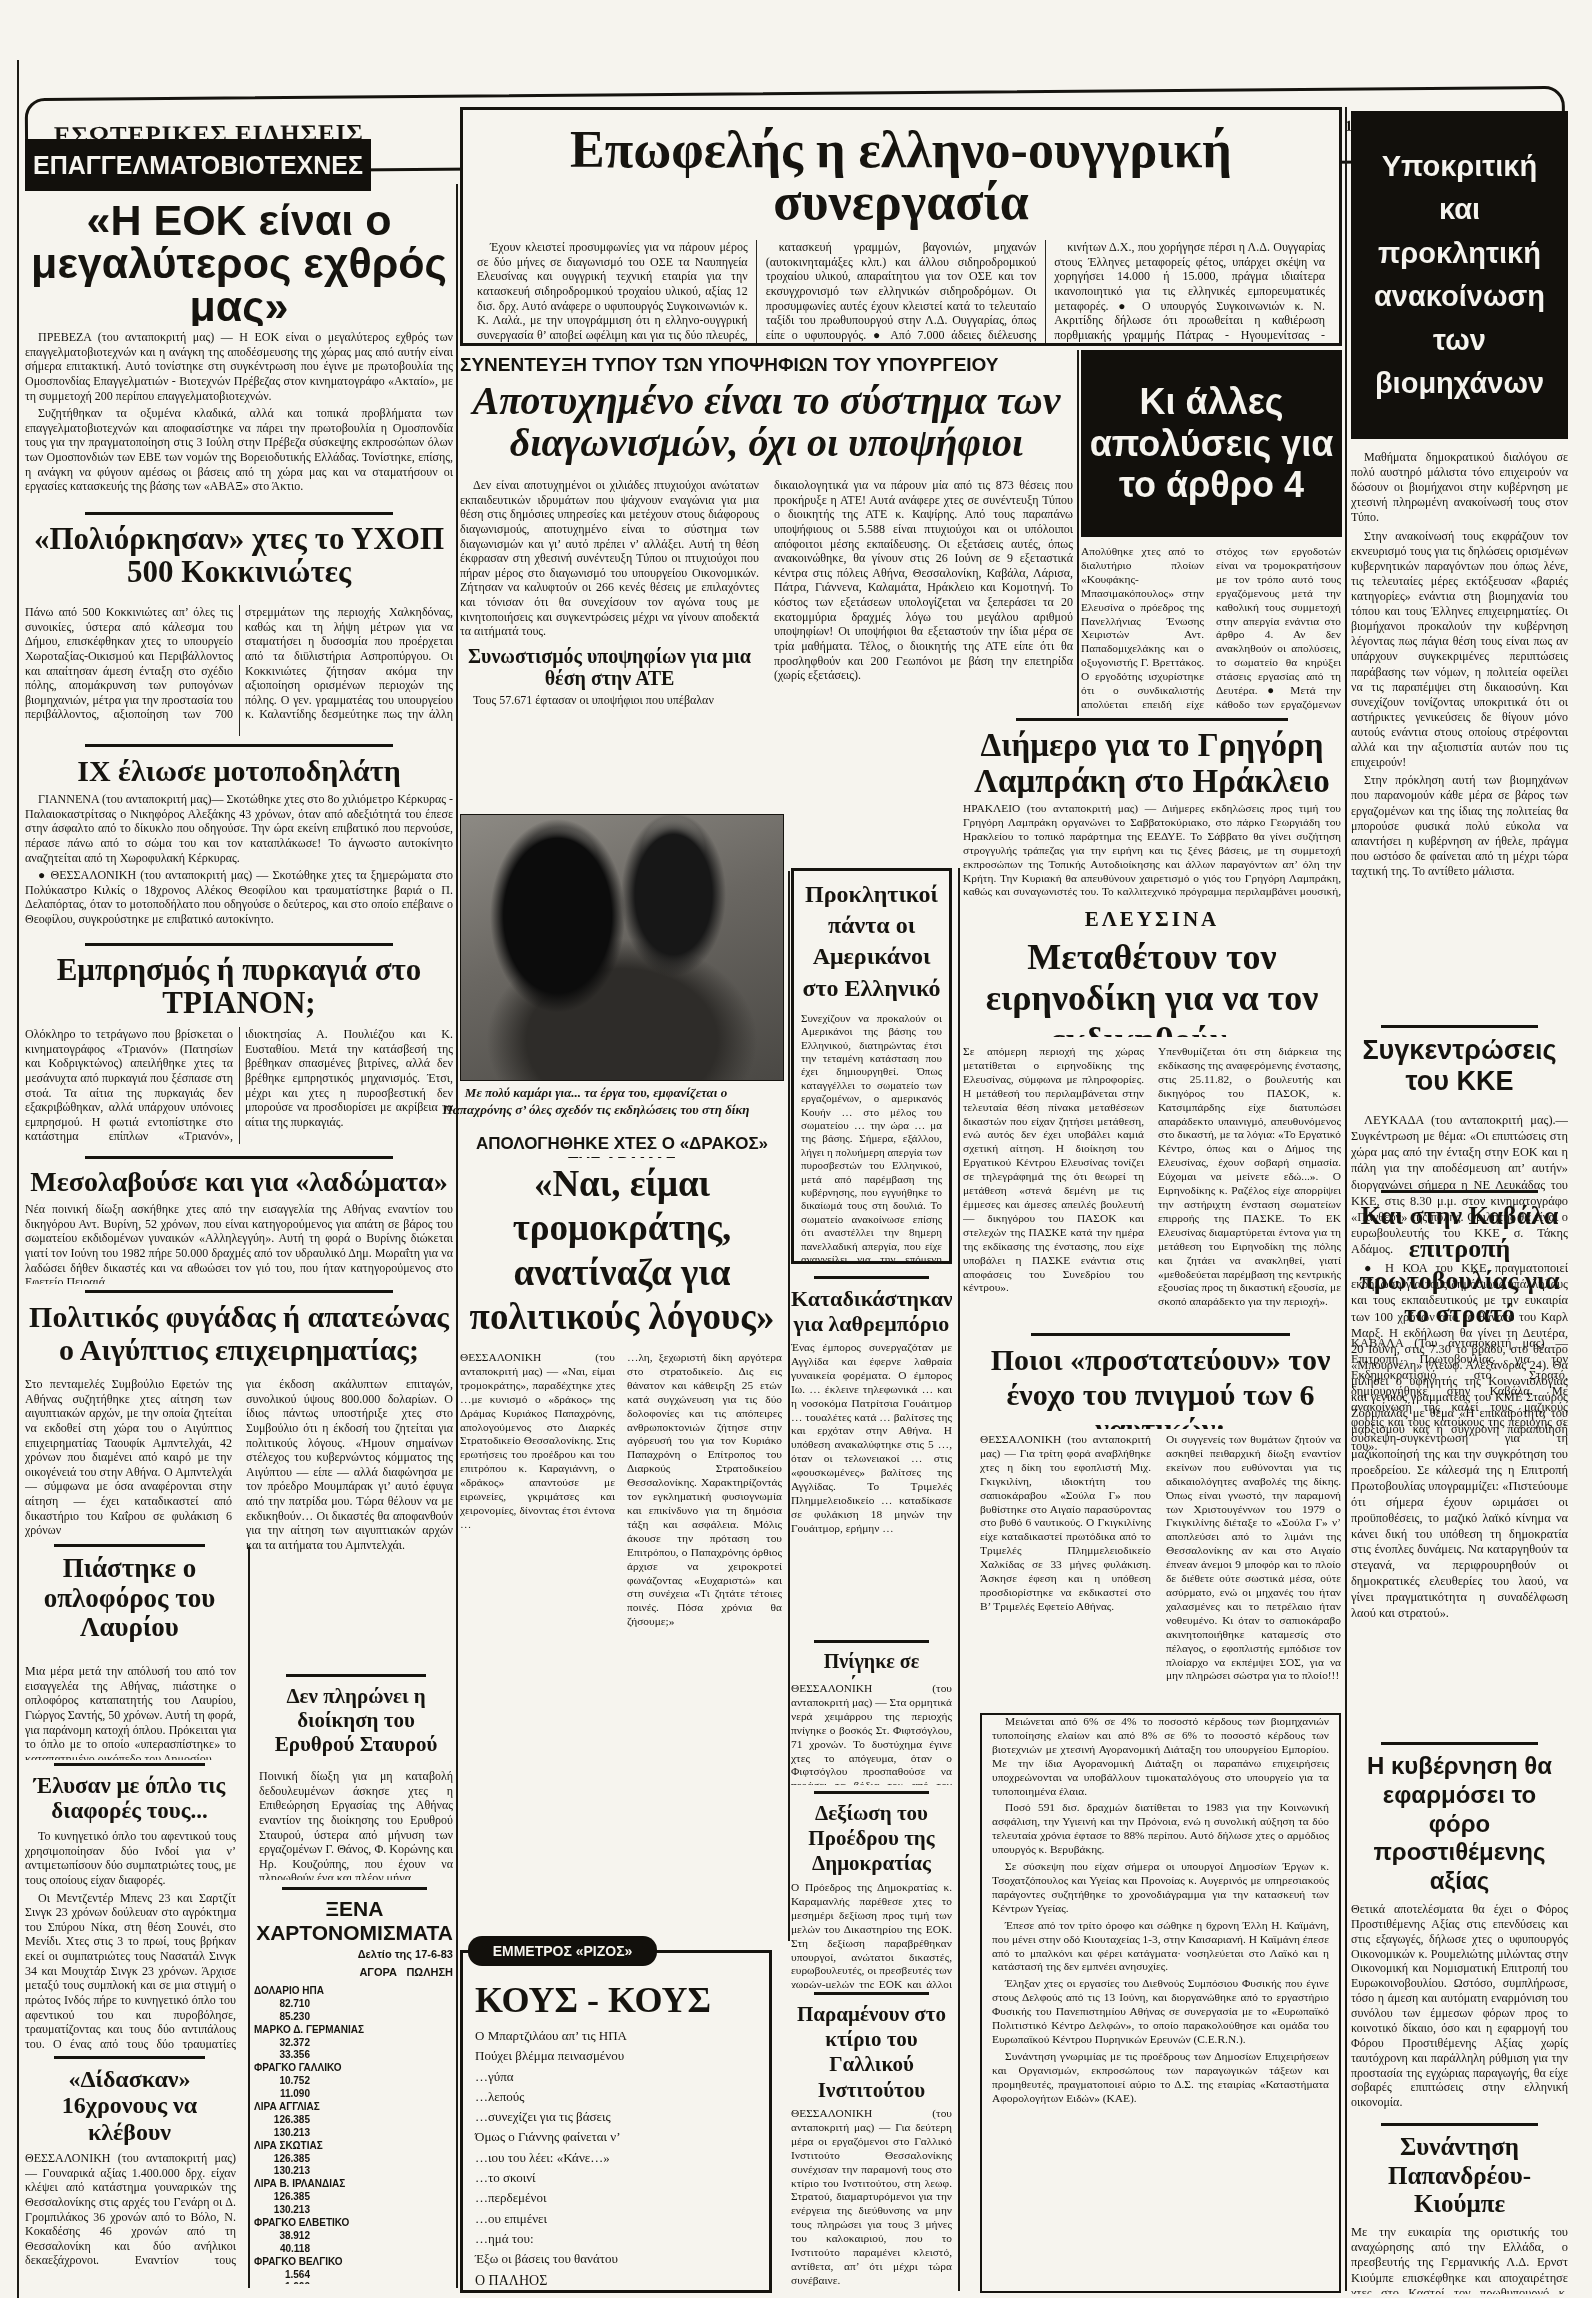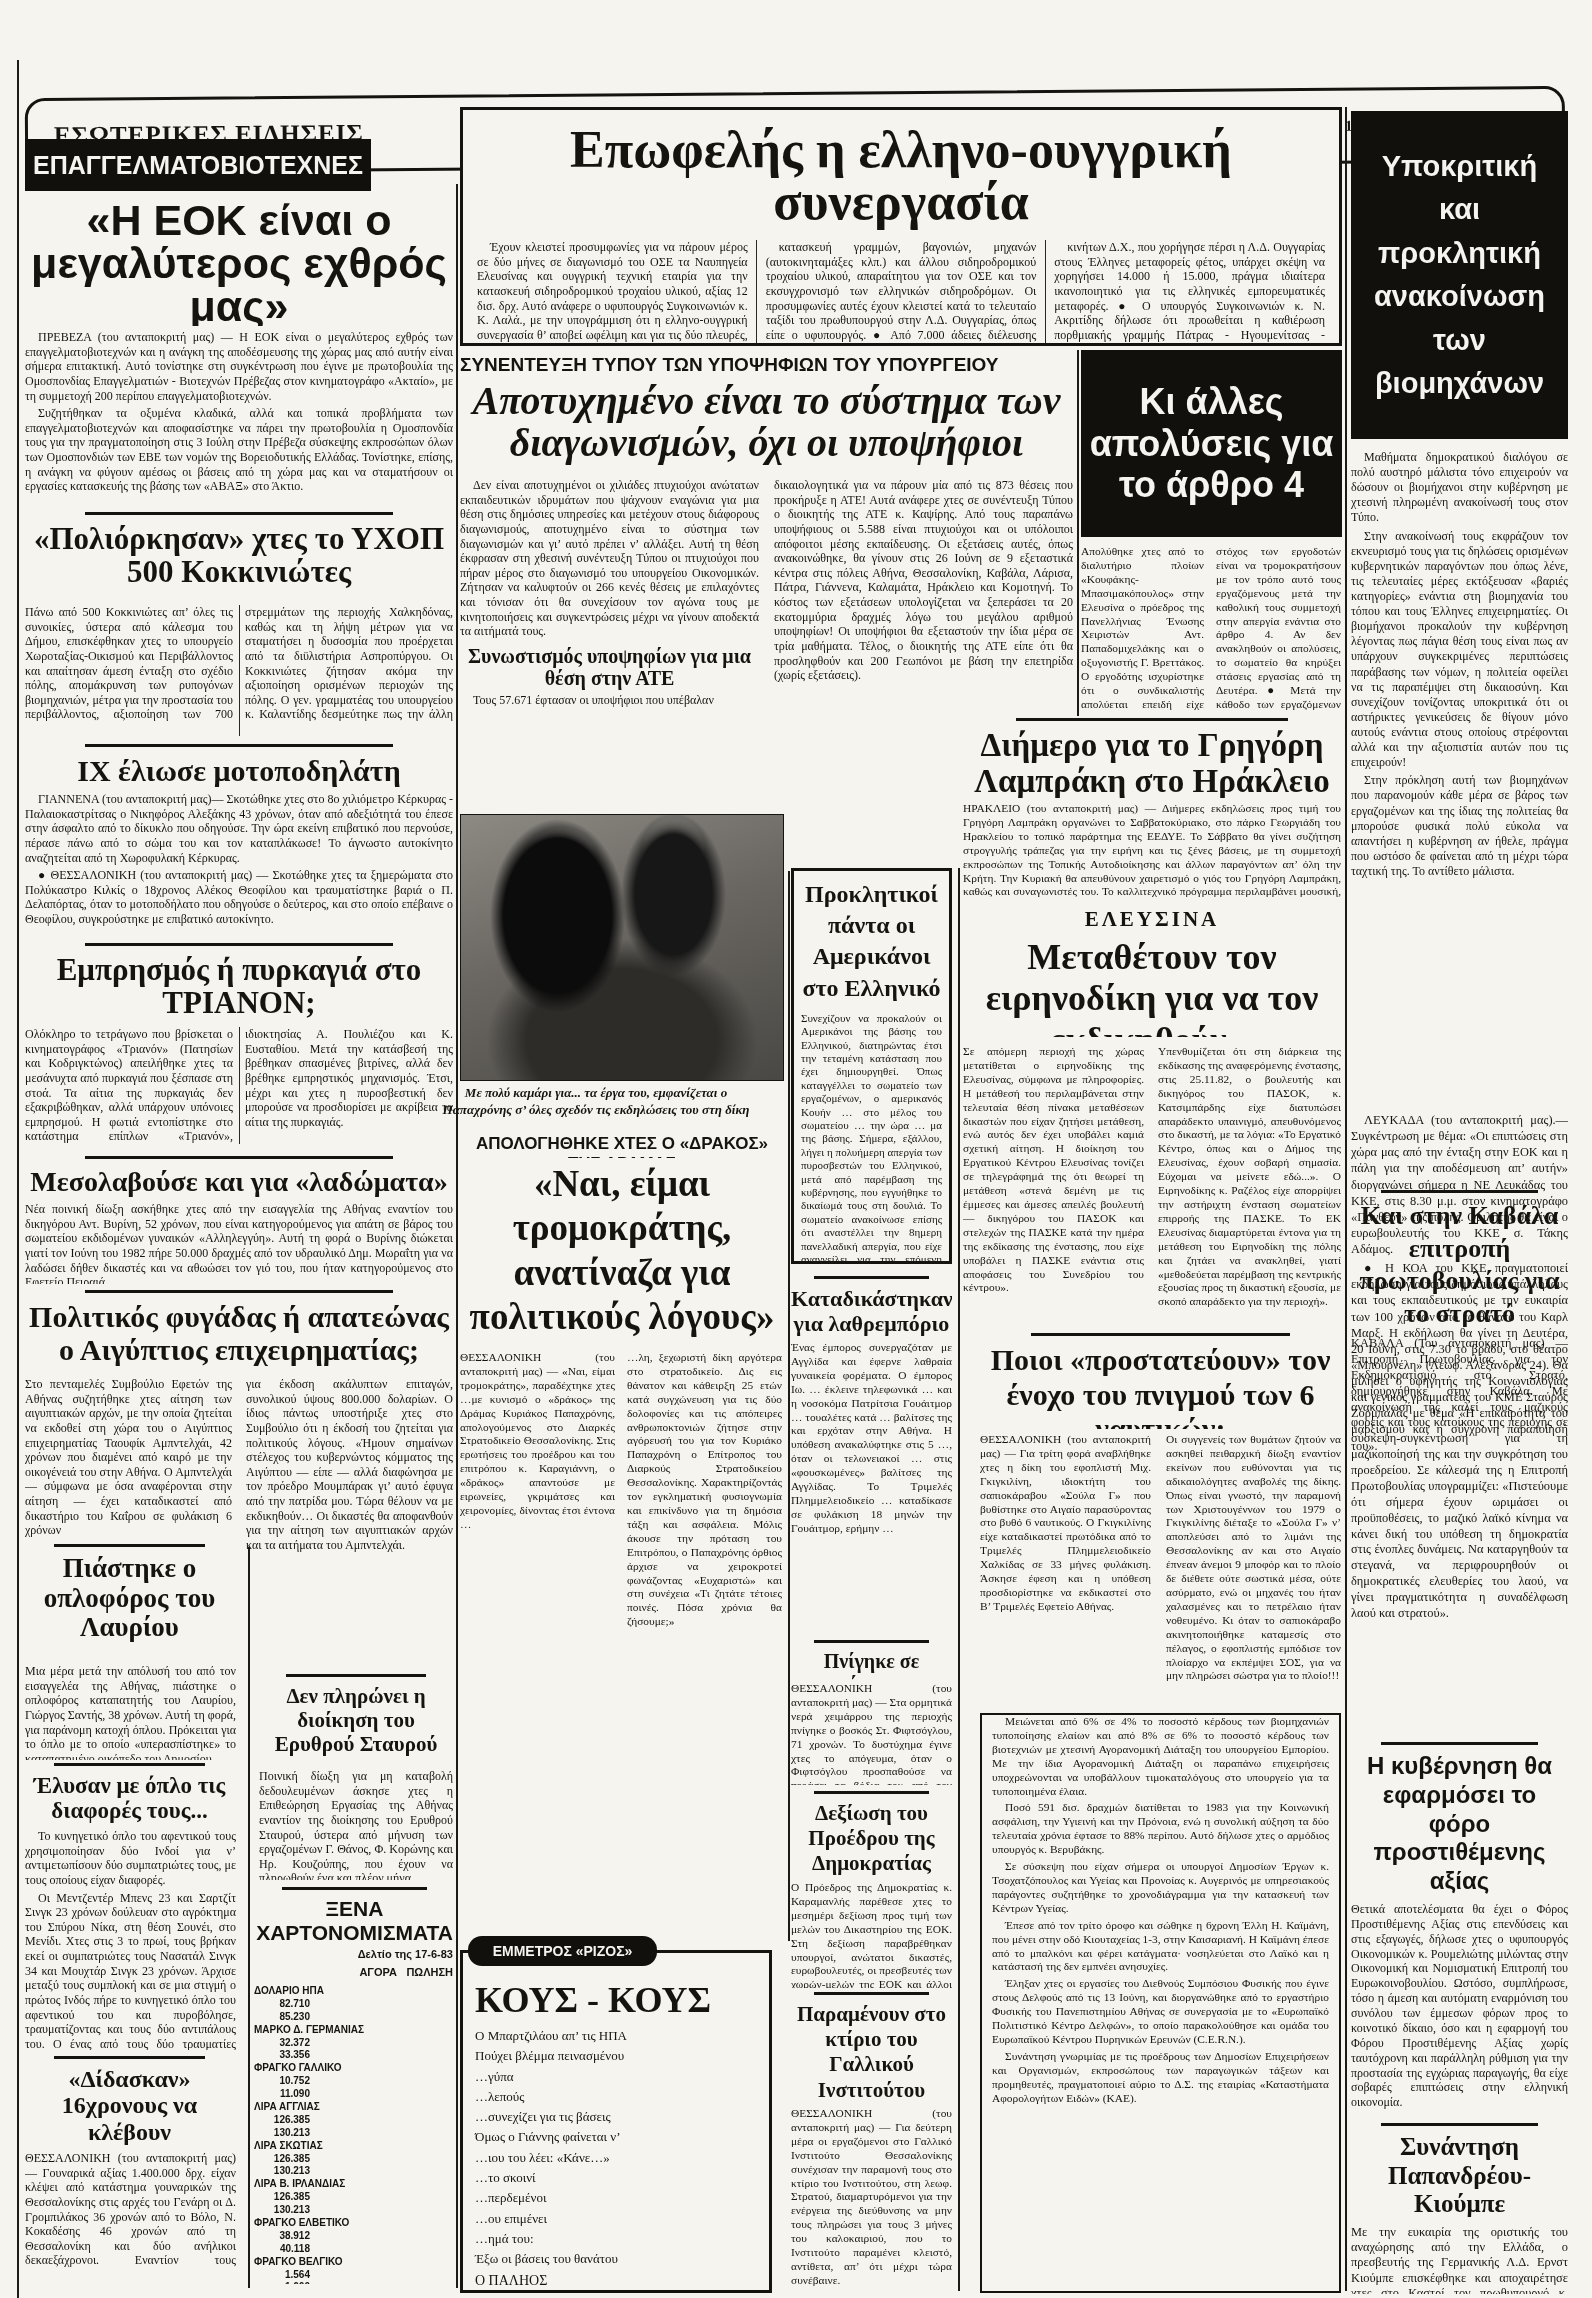--- a/index.html
+++ b/index.html
@@ -78,21 +78,21 @@
   <div class="abs bt c2" style="left:25px;top:1027px;width:428px;height:117px;">Ολόκληρο το τετράγωνο που βρίσκεται ο κινηματογράφος «Τριανόν» (Πατησίων και Κοδριγκτώνος) απειλήθηκε χτες τα μεσάνυχτα από πυρκαγιά που ξέσπασε στη στοά. Τα αίτια της πυρκαγιάς δεν εξακριβώθηκαν, αλλά υπάρχουν υπόνοιες εμπρησμού. Η φωτιά εντοπίστηκε στο κατάστημα επίπλων «Τριανόν», ιδιοκτησίας Α. Πουλιέζου και Κ. Ευσταθίου. Μετά την κατάσβεσή της βρέθηκαν σπασμένες βιτρίνες, αλλά δεν βρέθηκε εμπρηστικός μηχανισμός. Έτσι, μέχρι και χτες η πυροσβεστική δεν μπορούσε να προσδιορίσει με ακρίβεια τα αίτια της πυρκαγιάς.</div>
 
   <div class="abs hs deco" style="left:25px;top:1156px;width:428px;height:44px;font-size:28px;">Μεσολαβούσε και για «λαδώματα»</div>
   <div class="abs bt" style="left:25px;top:1202px;width:428px;height:82px;">Νέα ποινική δίωξη ασκήθηκε χτες από την εισαγγελία της Αθήνας εναντίον του δικηγόρου Αντ. Βυρίνη, 52 χρόνων, που είναι κατηγορούμενος για απάτη σε βάρος του σωματείου εκδιδομένων γυναικών «Αλληλεγγύη». Αυτή τη φορά ο Βυρίνης διώκεται γιατί τον Ιούνη του 1982 πήρε 50.000 δραχμές από τον υδραυλικό Δημ. Μωραΐτη για να λαδώσει δήθεν δικαστές και να αθωώσει τον γιό του, που ήταν κατηγορούμενος στο Εφετείο Πειραιά.</div>
 
   <div class="abs hs deco" style="left:25px;top:1290px;width:428px;height:84px;font-size:30px;line-height:1.1;">Πολιτικός φυγάδας ή απατεώνας ο Αιγύπτιος επιχειρηματίας;</div>
   <div class="abs bt" style="left:25px;top:1377px;width:207px;height:161px;">Στο πενταμελές Συμβούλιο Εφετών της Αθήνας συζητήθηκε χτες αίτηση των αιγυπτιακών αρχών, με την οποία ζητείται να εκδοθεί στη χώρα του ο Αιγύπτιος επιχειρηματίας Ταουφίκ Αμπντελχάι, 42 χρόνων που διαμένει από καιρό με την οικογένειά του στην Αθήνα. Ο Αμπντελχάι — σύμφωνα με όσα αναφέρονται στην αίτηση — έχει καταδικαστεί από δικαστήριο του Καΐρου σε φυλάκιση 6 χρόνων</div>
   <div class="abs bt" style="left:246px;top:1377px;width:207px;height:287px;">για έκδοση ακάλυπτων επιταγών, συνολικού ύψους 800.000 δολαρίων. Ο ίδιος πάντως υποστήριξε χτες στο Συμβούλιο ότι η έκδοσή του ζητείται για πολιτικούς λόγους. «Ήμουν σημαίνων στέλεχος του κυβερνώντος κόμματος της Αιγύπτου — είπε — αλλά διαφώνησα με τον πρόεδρο Μουμπάρακ γι’ αυτό έφυγα από την πατρίδα μου. Τώρα θέλουν να με εκδικηθούν… Οι δικαστές θα αποφανθούν για την αίτηση των αιγυπτιακών αρχών και τα αιτήματα του Αμπντελχάι.</div>
 
   <div class="abs hs deco" style="left:25px;top:1544px;width:209px;height:117px;font-size:27px;line-height:1.1;">Πιάστηκε ο οπλοφόρος του Λαυρίου</div>
-  <div class="abs bt" style="left:25px;top:1664px;width:211px;height:96px;">Μια μέρα μετά την απόλυσή του από τον εισαγγελέα της Αθήνας, πιάστηκε ο οπλοφόρος καταπατητής του Λαυρίου, Γιώργος Σαντής, 38 χρόνων. Αυτή τη φορά, για παράνομη κατοχή όπλου. Πρόκειται για το όπλο με το οποίο «υπερασπίστηκε» το καταπατημένο οικόπεδο του Δημοσίου.</div>
+  <div class="abs bt" style="left:25px;top:1664px;width:211px;height:96px;">Μια μέρα μετά την απόλυσή του από τον εισαγγελέα της Αθήνας, πιάστηκε ο οπλοφόρος καταπατητής του Λαυρίου, Γιώργος Σαντής, 50 χρόνων. Αυτή τη φορά, για παράνομη κατοχή όπλου. Πρόκειται για το όπλο με το οποίο «υπερασπίστηκε» το καταπατημένο οικόπεδο του Δημοσίου.</div>
 
   <div class="abs hs deco" style="left:25px;top:1763px;width:209px;height:62px;font-size:23px;line-height:1.1;">Έλυσαν με όπλο τις διαφορές τους...</div>
   <div class="abs bt" style="left:25px;top:1829px;width:211px;height:221px;">
     <p>Το κυνηγετικό όπλο του αφεντικού τους χρησιμοποίησαν δύο Ινδοί για ν’ αντιμετωπίσουν δύο συμπατριώτες τους, με τους οποίους είχαν διαφορές.</p>
     <p>Οι Μεντζεντέρ Μπενς 23 και Σαρτζίτ Σινγκ 23 χρόνων δούλευαν στο αγρόκτημα του Σπύρου Νίκα, στη θέση Σουνέι, στο Μενίδι. Χτες στις 3 το πρωί, τους βρήκαν εκεί οι συμπατριώτες τους Νασατάλ Σινγκ 34 και Μουχτάρ Σινγκ 23 χρόνων. Άρχισε μεταξύ τους συμπλοκή και σε μια στιγμή ο πρώτος Ινδός πήρε το κυνηγετικό όπλο του αφεντικού του και πυροβόλησε, τραυματίζοντας και τους δύο αντιπάλους του. Ο ένας από τους δύο τραυματίες νοσηλεύεται στο νοσοκομείο. Από τους άλλους δύο, πιάστηκε αυτός που πυροβόλησε.</p>
   </div>
 
   <div class="abs hs deco" style="left:25px;top:2056px;width:209px;height:94px;font-size:24px;line-height:1.1;">«Δίδασκαν» 16χρονους να κλέβουν</div>
   <div class="abs bt" style="left:25px;top:2151px;width:211px;height:119px;">ΘΕΣΣΑΛΟΝΙΚΗ (του ανταποκριτή μας) — Γουναρικά αξίας 1.400.000 δρχ. είχαν κλέψει από κατάστημα γουναρικών της Θεσσαλονίκης στις αρχές του Γενάρη οι Δ. Γρομπιλάκος 36 χρονών από το Βόλο, Ν. Κοκαδέσης 46 χρονών από τη Θεσσαλονίκη και δύο ανήλικοι δεκαεξάχρονοι. Εναντίον τους σχηματίστηκε δικογραφία.</div>
 
@@ -320,20 +320,21 @@
 
   <div class="abs bb" style="left:1351px;top:111px;width:217px;height:328px;font-size:29px;line-height:1.5;padding:10px;">
     <span>Υποκριτική και προκλητική ανακοίνωση των βιομηχάνων</span>
   </div>
   <div class="abs bt" style="left:1351px;top:450px;width:217px;height:569px;font-size:12px;line-height:1.26;">
     <p>Μαθήματα δημοκρατικού διαλόγου σε πολύ αυστηρό μάλιστα τόνο επιχειρούν να δώσουν οι βιομήχανοι στην κυβέρνηση με χτεσινή πληρωμένη ανακοίνωσή τους στον Τύπο.</p>
     <p>Στην ανακοίνωσή τους εκφράζουν τον εκνευρισμό τους για τις δηλώσεις ορισμένων κυβερνητικών παραγόντων που όπως λένε, τις τελευταίες μέρες εκτόξευσαν «βαριές κατηγορίες» ενάντια στη βιομηχανία του τόπου και τους Έλληνες επιχειρηματίες. Οι βιομήχανοι προκαλούν την κυβέρνηση λέγοντας πως πάγια θέση τους είναι πως αν υπάρχουν συγκεκριμένες περιπτώσεις παράβασης των νόμων, η πολιτεία οφείλει να τις παραπέμψει στη δικαιοσύνη. Και συνεχίζουν τονίζοντας υποκριτικά ότι οι αστήρικτες γενικεύσεις δε θίγουν μόνο αυτούς ενάντια στους οποίους στρέφονται αλλά και την αξιοπιστία αυτών που τις επιχειρούν!</p>
     <p>Στην πρόκληση αυτή των βιομηχάνων που παρανομούν κάθε μέρα σε βάρος των εργαζομένων και της ίδιας της πολιτείας θα μπορούσε φυσικά πολύ εύκολα να απαντήσει η κυβέρνηση αν ήθελε, πράγμα που ωστόσο δε φαίνεται από τη μέχρι τώρα ταχτική της. Το αντίθετο μάλιστα.</p>
   </div>
 
+  <div class="abs ha deco" style="left:1351px;top:1025px;width:217px;height:84px;font-size:27px;line-height:1.15;">Συγκεντρώσεις του ΚΚΕ</div>
   <div class="abs bt" style="left:1351px;top:1112px;width:217px;height:476px;font-size:12.4px;line-height:1.3;">
     <p>ΛΕΥΚΑΔΑ (του ανταποκριτή μας).— Συγκέντρωση με θέμα: «Οι επιπτώσεις στη χώρα μας από την ένταξη στην ΕΟΚ και η πάλη για την αποδέσμευση απ’ αυτήν» διοργανώνει σήμερα η ΝΕ Λευκάδας του ΚΚΕ, στις 8.30 μ.μ. στον κινηματογράφο «Πάνθεον» της πόλης. Ομιλητής θα είναι ο ευρωβουλευτής του ΚΚΕ σ. Τάκης Αδάμος.</p>
     <p>● Η ΚΟΑ του ΚΚΕ πραγματοποιεί εκδήλωση για τους δημόσιους υπάλληλους και τους εκπαιδευτικούς με την ευκαιρία των 100 χρόνων από το θάνατο του Καρλ Μαρξ. Η εκδήλωση θα γίνει τη Δευτέρα, 20 Ιούνη, στις 7.30 το βράδυ, στο θέατρο «Μπουρνέλη» (Λεωφ. Αλεξάνδρας 24). Θα μιλήσει ο υφηγητής της Κοινωνιολογίας και γενικός γραμματέας του ΚΜΕ Σταύρος Ζορμπαλάς με θέμα «Η επικαιρότητα του μαρξισμού και η σύγχρονη παραποίησή του».</p>
   </div>
 
   <div class="abs hs deco" style="left:1351px;top:1208px;width:0px;height:0px;">Και στην Καβάλα επιτροπή πρωτοβουλίας για το στρατό</div>
 
   <div class="abs ha" style="left:1351px;top:1622px;width:217px;height:0;">Η κυβέρνηση θα εφαρμόσει το φόρο προστιθέμενης αξίας</div>
 
   <div class="abs" style="left:1351px;top:1590px;width:217px;height:1px;"></div>

